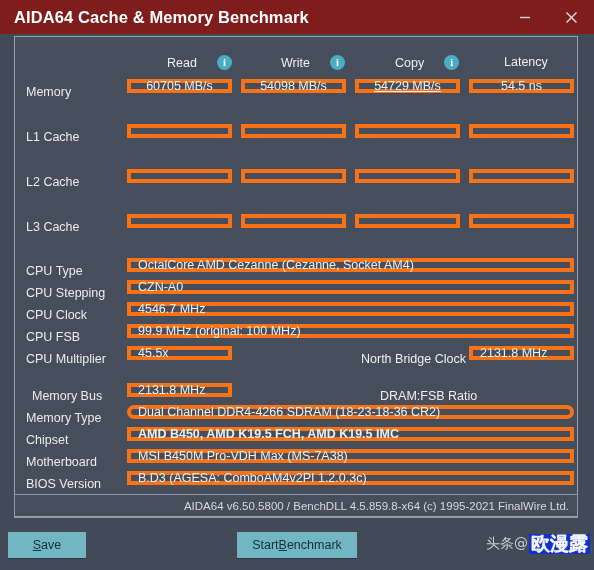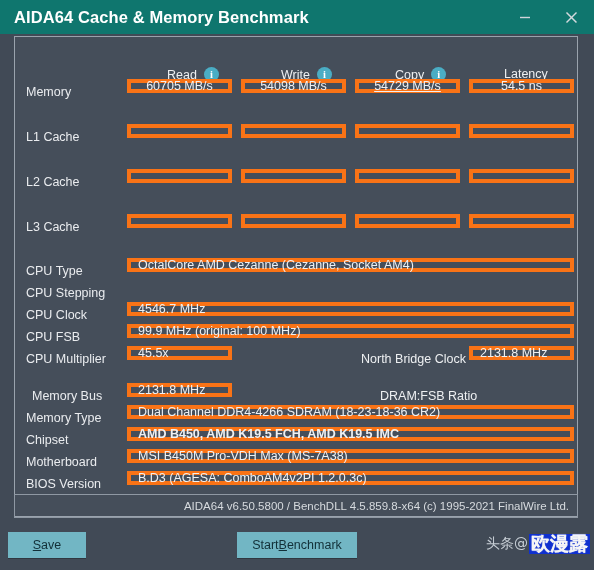--- a/index.html
+++ b/index.html
@@ -15,21 +15,21 @@
     overflow: hidden;
     position: relative;
   }
 
   
   .titlebar {
     height: 34px;
     display: flex;
     align-items: center;
     padding: 0 12px 0 14px;
-    background: #0f766e;
+    background: #7f1d1d;
     position: relative;
   }
   .title-text {
     font-size: 16.5px;
     font-weight: bold;
     color: #ffffff;
     letter-spacing: 0.1px;
     white-space: nowrap;
   }
   .win-controls {
@@ -90,23 +90,22 @@
     color: #eaecef;
     white-space: nowrap;
   }
 
   .colheader {
     position: absolute;
     font-size: 12.5px;
     color: #eef0f2;
     display: flex;
     align-items: center;
-    gap: 7px;
-    white-space: nowrap;
-    margin-top: 12px;
+    gap: 20px;
+    white-space: nowrap;
   }
 
   .info-icon {
     width: 15px;
     height: 15px;
     border-radius: 50%;
     background: #4aadc4;
     color: #ffffff;
     font-size: 10.5px;
     font-weight: bold;
@@ -248,38 +247,39 @@
     <div class="rowlabel" style="left:11px; top:183px;">L3 Cache</div>
     <div class="box center" style="left:112px; top:177px; width:105px;"></div>
     <div class="box center" style="left:226px; top:177px; width:105px;"></div>
     <div class="box center" style="left:340px; top:177px; width:105px;"></div>
     <div class="box center" style="left:454px; top:177px; width:105px;"></div>
 
     <div class="rowlabel" style="left:11px; top:227px;">CPU Type</div>
     <div class="box left" style="left:112px; top:221px; width:447px;">OctalCore AMD Cezanne  (Cezanne, Socket AM4)</div>
 
     <div class="rowlabel" style="left:11px; top:249px;">CPU Stepping</div>
+    <div class="box left" style="left:112px; top:243px; width:447px;">CZN-A0</div>
 
     <div class="rowlabel" style="left:11px; top:271px;">CPU Clock</div>
     <div class="box left" style="left:112px; top:265px; width:447px;">4546.7 MHz</div>
 
     <div class="rowlabel" style="left:11px; top:293px;">CPU FSB</div>
     <div class="box left" style="left:112px; top:287px; width:447px;">99.9 MHz  (original: 100 MHz)</div>
 
     <div class="rowlabel" style="left:11px; top:315px;">CPU Multiplier</div>
     <div class="box left" style="left:112px; top:309px; width:105px;">45.5x</div>
     <div class="inline-label" style="left:346px; top:315px;">North Bridge Clock</div>
     <div class="box left" style="left:454px; top:309px; width:105px;">2131.8 MHz</div>
 
     <div class="rowlabel" style="left:11px; top:352px;margin-left:6px;">Memory Bus</div>
     <div class="box left" style="left:112px; top:346px; width:105px;">2131.8 MHz</div>
     <div class="inline-label" style="left:365px; top:352px;">DRAM:FSB Ratio</div>
 
     <div class="rowlabel" style="left:11px; top:374px;">Memory Type</div>
-    <div class="box left" style="left:112px; top:368px; width:447px;">Dual Channel DDR4-4266 SDRAM  (18-23-18-36 CR2)</div>
+    <div class="box left" style="left:112px; top:368px; width:447px;border-radius:7px;">Dual Channel DDR4-4266 SDRAM  (18-23-18-36 CR2)</div>
 
     <div class="rowlabel" style="left:11px; top:396px;">Chipset</div>
     <div class="box left" style="left:112px; top:390px; width:447px;font-weight:bold;">AMD B450, AMD K19.5 FCH, AMD K19.5 IMC</div>
 
     <div class="rowlabel" style="left:11px; top:418px;">Motherboard</div>
     <div class="box left" style="left:112px; top:412px; width:447px;">MSI B450M Pro-VDH Max (MS-7A38)</div>
 
     <div class="rowlabel" style="left:11px; top:440px;">BIOS Version</div>
     <div class="box left" style="left:112px; top:434px; width:447px;">B.D3  (AGESA: ComboAM4v2PI 1.2.0.3c)</div>
 

